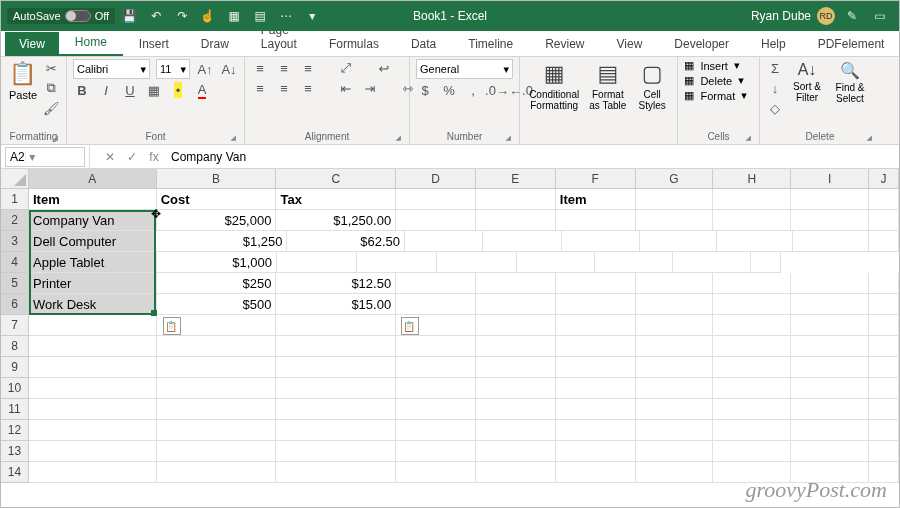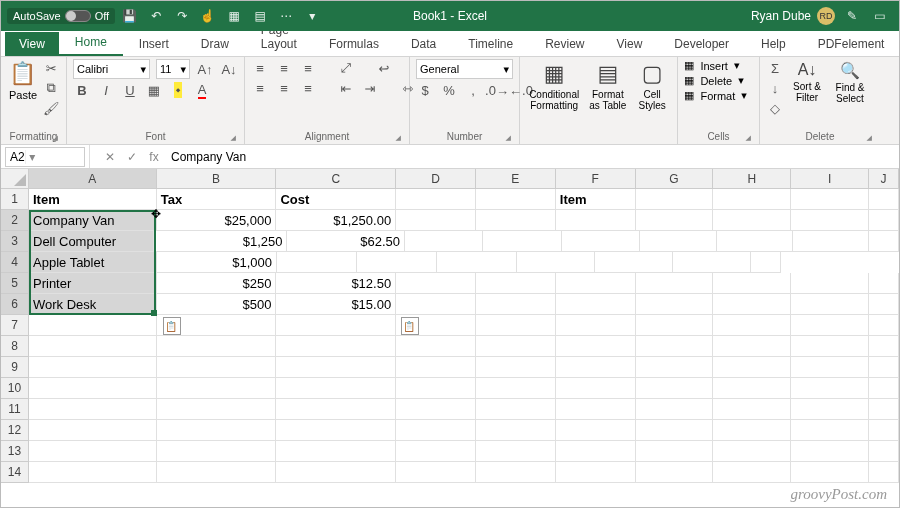--- a/index.html
+++ b/index.html
@@ -56,21 +56,21 @@
 .cells-area { position:absolute; top:20px; left:28px; right:0; }
 .grid-row { display:flex; height:21px; }
 .cell { border-right:1px solid #e0e0e0; border-bottom:1px solid #e0e0e0; font-size:13px; padding:0 4px; display:flex; align-items:center; overflow:hidden; white-space:nowrap; }
 .cell.hdr { font-weight:bold; }
 .cell.num { justify-content:flex-end; }
 .cell.selcell { background:#d6d6d6; }
 .selection-border { position:absolute; border:2px solid #217346; pointer-events:none; }
 .selection-border::after { content:''; position:absolute; right:-3px; bottom:-3px; width:6px; height:6px; background:#217346; }
 .paste-icon { position:absolute; width:18px; height:18px; border:1px solid #999; background:#fff; display:flex; align-items:center; justify-content:center; font-size:10px; }
 .move-cursor { position:absolute; font-size:12px; pointer-events:none; }
-.watermark { position:absolute; right:12px; bottom:6px; font-size:15px; color:#999; font-style:italic; font-family: Georgia, serif; }
+.watermark { position:absolute; right:12px; bottom:6px; font-size:22px; color:#999; font-style:italic; font-family: Georgia, serif; }
 </style>
 </head>
 <body>
 
 <div class="titlebar">
   <div class="tb-left">
     <div class="autosave">
       <span>AutoSave</span>
       <div class="autosave-toggle"></div>
       <span>Off</span>
@@ -286,22 +286,22 @@
       <div class="rh">9</div>
       <div class="rh">10</div>
       <div class="rh">11</div>
       <div class="rh">12</div>
       <div class="rh">13</div>
       <div class="rh">14</div>
     </div>
   <div class="cells-area" id="cells-area">
       <div class="grid-row">
         <div class="cell hdr" style="width: 128px;">Item</div>
+        <div class="cell hdr" style="width: 120px;">Cost</div>
         <div class="cell hdr" style="width: 120px;">Tax</div>
-        <div class="cell hdr" style="width: 120px;">Cost</div>
         <div class="cell" style="width: 80px;"></div>
         <div class="cell" style="width: 80px;"></div>
         <div class="cell hdr" style="width: 80px;">Item</div>
         <div class="cell" style="width: 78px;"></div>
         <div class="cell" style="width: 78px;"></div>
         <div class="cell" style="width: 78px;"></div>
         <div class="cell" style="width: 30px;"></div>
       </div>
       <div class="grid-row">
         <div class="cell selcell" style="width: 128px;">Company Van</div>

